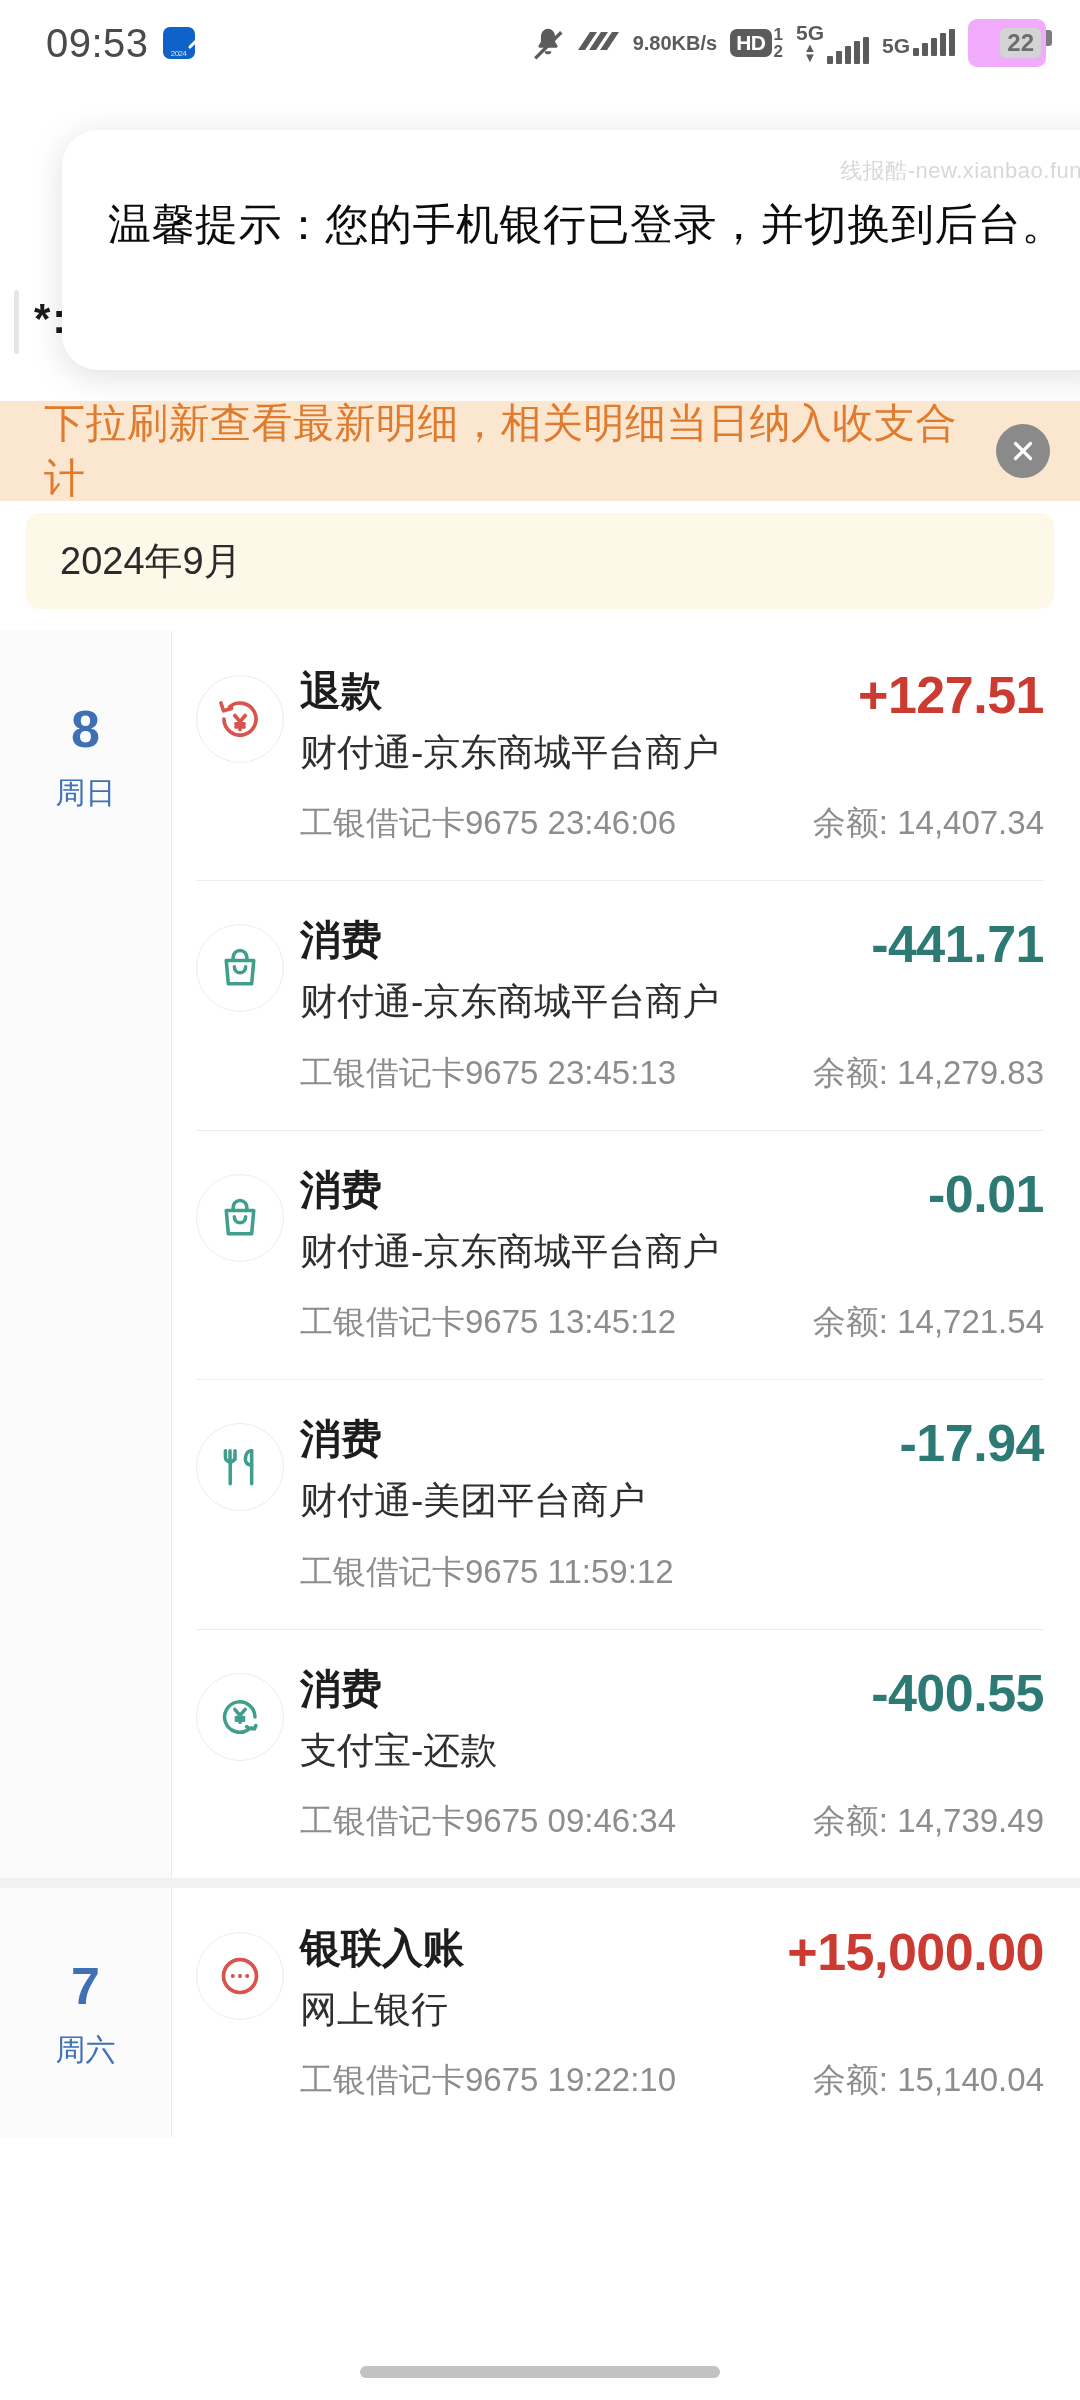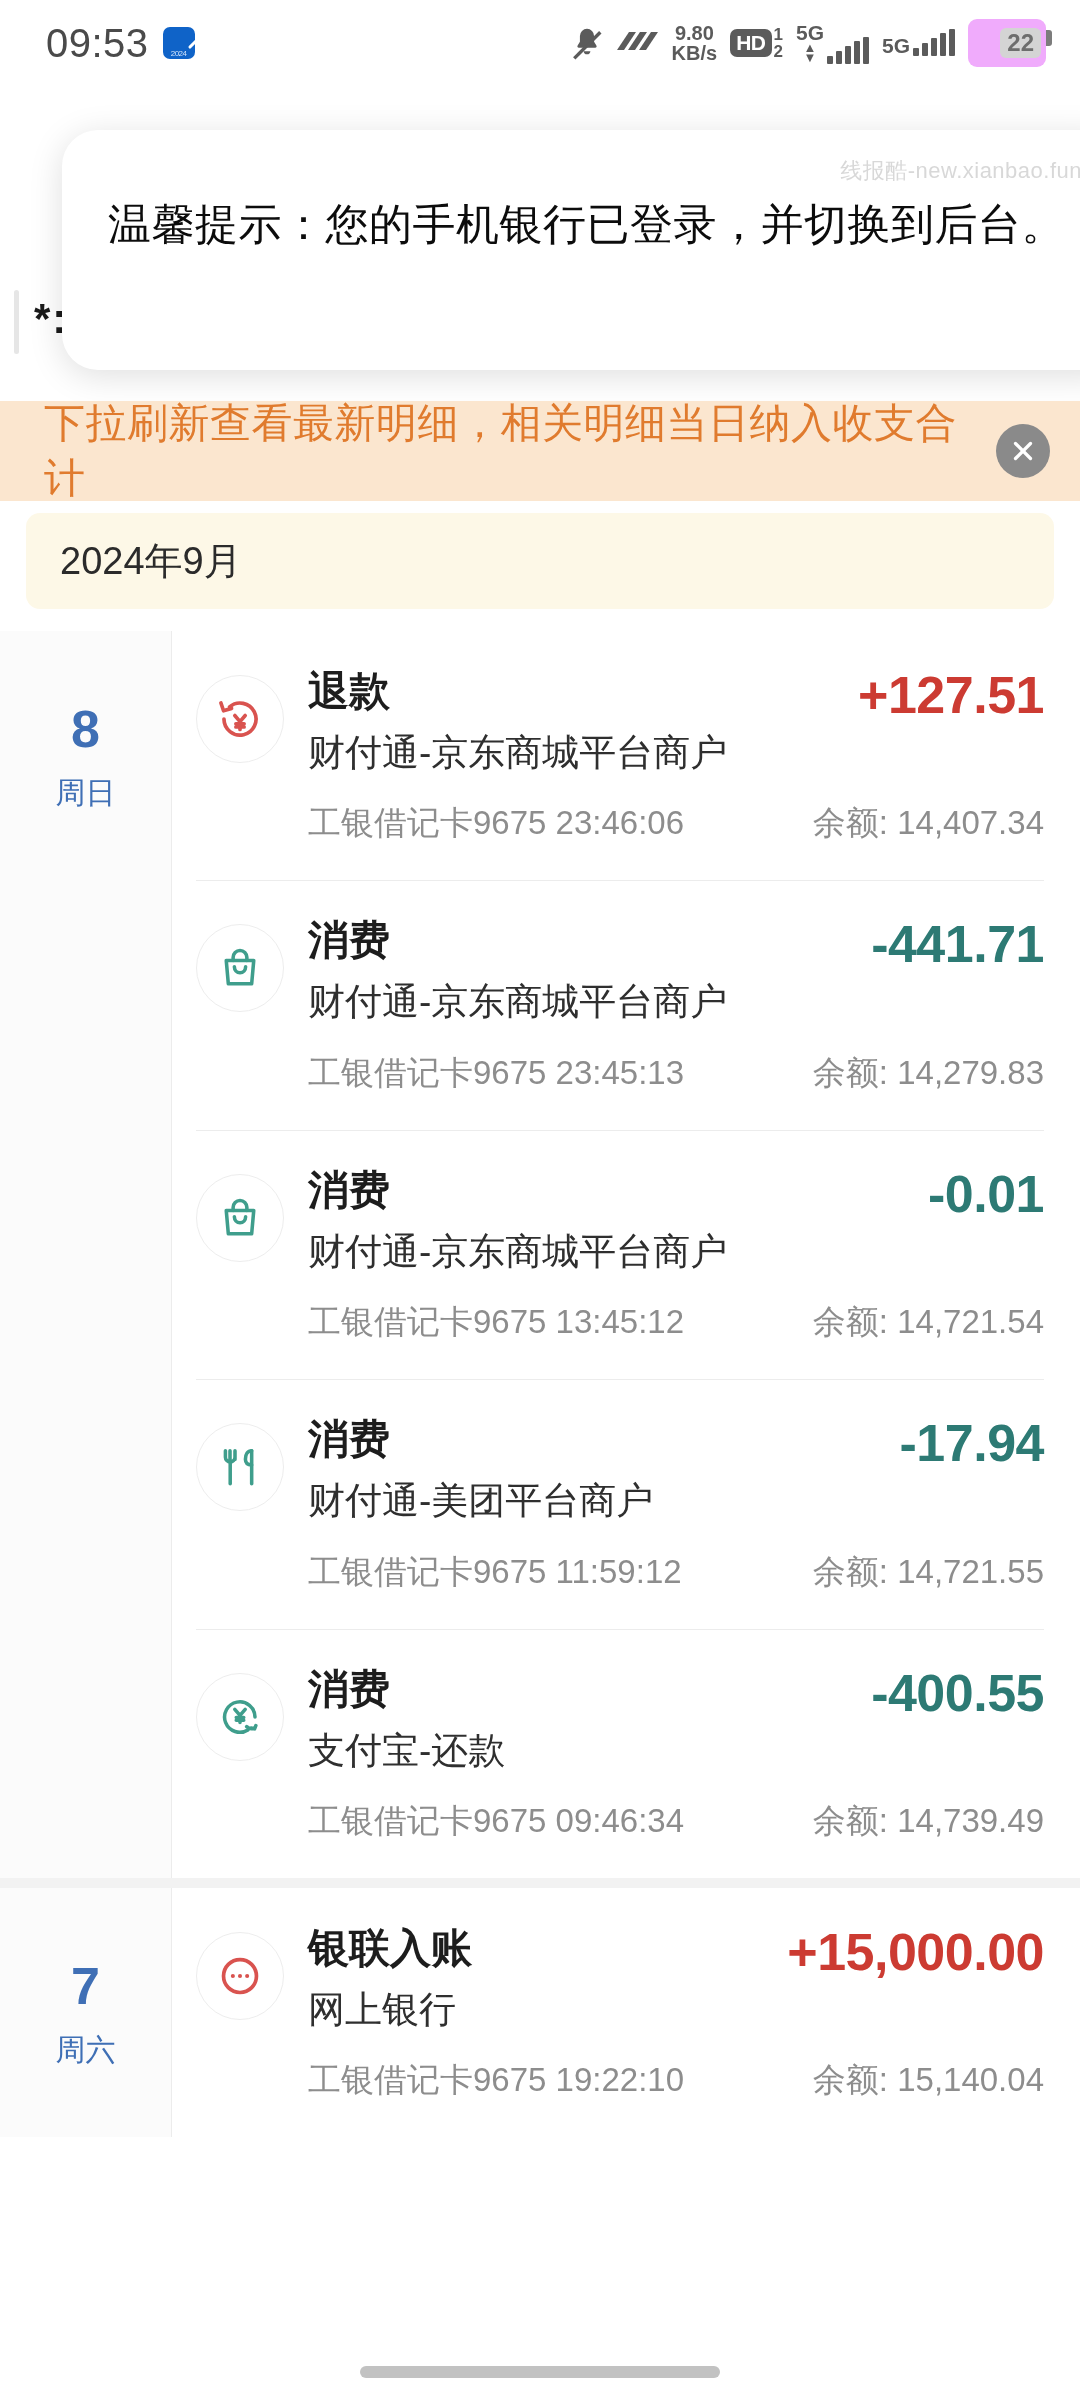--- a/index.html
+++ b/index.html
@@ -28,21 +28,21 @@
   .sb-appicon::before{
     content:""; width:13px;height:13px;background:#ffffff;
     transform:rotate(45deg); border-radius:2px;
   }
   .sb-appicon span{
     position:absolute;bottom:1px;left:0;right:0;text-align:center;
     font-size:8px;color:#cfe2fa;letter-spacing:-0.5px;
   }
   .sb-right{ display:flex; align-items:center; gap:13px; }
   .ic{ fill:#5b5b5b; display:block; }
-  .sb-kb{ display:flex;flex-direction:column;align-items:center;line-height:1.0; }
+  .sb-kb{ display:flex;flex-direction:row;align-items:center;line-height:1.0; }
   .sb-kb b{ font-size:20px; font-weight:bold; color:#5b5b5b; }
   .sb-kb i{ font-size:20px; font-style:normal; font-weight:bold; color:#5b5b5b; }
   .hd-group{ display:flex; align-items:center; gap:2px; }
   .hd-box{
     background:#5b5b5b; color:#fff; border-radius:7px;
     font-size:21px; font-weight:bold; padding:2px 6px; line-height:1.15;
     letter-spacing:-0.5px;
   }
   .hd-12{ display:flex;flex-direction:column;font-size:17px;font-weight:bold;color:#5b5b5b;line-height:1.0; }
   .sig-group{ display:flex; align-items:flex-end; gap:3px; }
@@ -142,21 +142,21 @@
   .tx + .tx::before{
     content:""; position:absolute; left:24px; right:36px; top:0;
     height:1px; background:#ececec;
   }
   .tx-icon{
     width:88px;height:88px;border-radius:50%;
     border:1px solid #ededed; background:#ffffff;
     display:flex;align-items:center;justify-content:center;flex:none;
     margin-top:6px;
   }
-  .tx-body{ flex:1; margin-left:24px; min-width:0; }
+  .tx-body{ flex:1; margin-left:16px; min-width:0; }
   .tx-row1{ display:flex; align-items:flex-start; justify-content:space-between; }
   .tx-title{ font-size:41px; font-weight:bold; color:#1d1d1d; line-height:1.1; }
   .tx-amount{ font-size:52px; font-weight:bold; line-height:1; letter-spacing:-0.5px; white-space:nowrap; }
   .amt-in{ color:#cc3b32; }
   .amt-out{ color:#2d7a74; }
   .tx-merchant{ font-size:37px; color:#2f2f2f; margin-top:10px; line-height:1.2; }
   .tx-row3{ display:flex; align-items:baseline; justify-content:space-between; margin-top:26px; }
   .tx-card{ font-size:33px; color:#8d8d8d; }
   .tx-balance{ font-size:33px; color:#8d8d8d; white-space:nowrap; }
 
@@ -332,21 +332,20 @@
             </svg>
           </div>
           <div class="tx-body">
             <div class="tx-row1">
               <div class="tx-title">消费</div>
               <div class="tx-amount amt-out">-17.94</div>
             </div>
             <div class="tx-merchant">财付通-美团平台商户</div>
             <div class="tx-row3">
               <div class="tx-card">工银借记卡9675  11:59:12</div>
-              <div class="tx-balance">余额: 14,721.55</div>
             </div>
           </div>
         </div>
         <div class="tx">
           <div class="tx-icon">
             <svg width="50" height="50" viewBox="0 0 24 24" stroke="#3f9e8c" fill="none" stroke-width="1.7" stroke-linecap="round" stroke-linejoin="round">
               <path d="M19.2 12a7.3 7.3 0 1 0-3.4 6.2"></path>
               <path d="M9.5 8.3 12 11.2l2.5-2.9M12 11.2v3.4M10.2 12.2h3.6M10.2 13.6h3.6"></path>
               <path d="M15.2 16.6c1.2 1.1 2.6 1.3 3.8.6M19.6 16.1l-.6 1.6-1.6-.4"></path>
             </svg>

